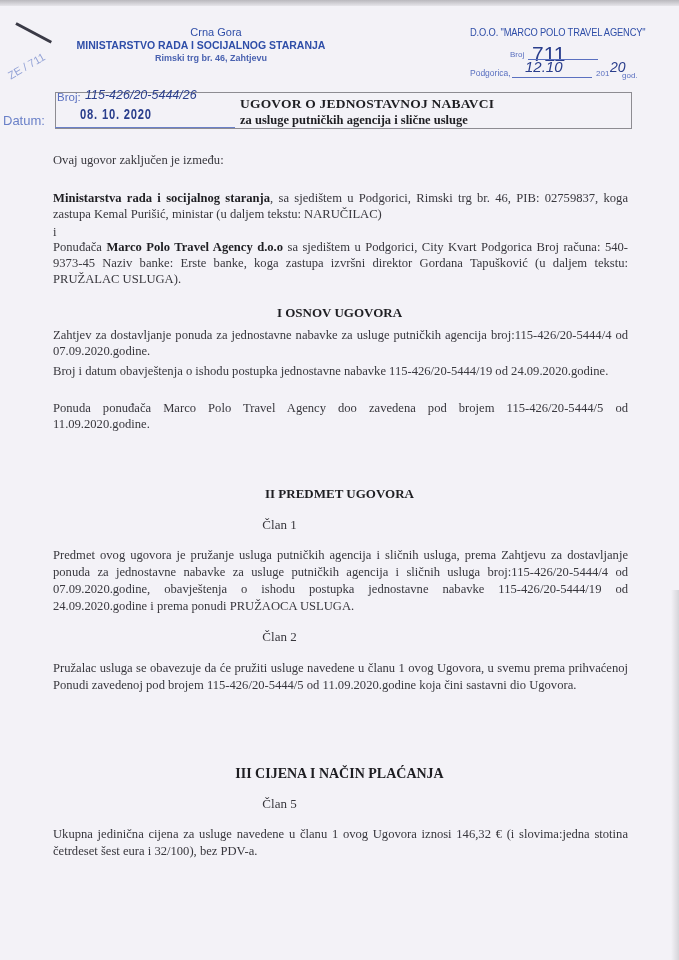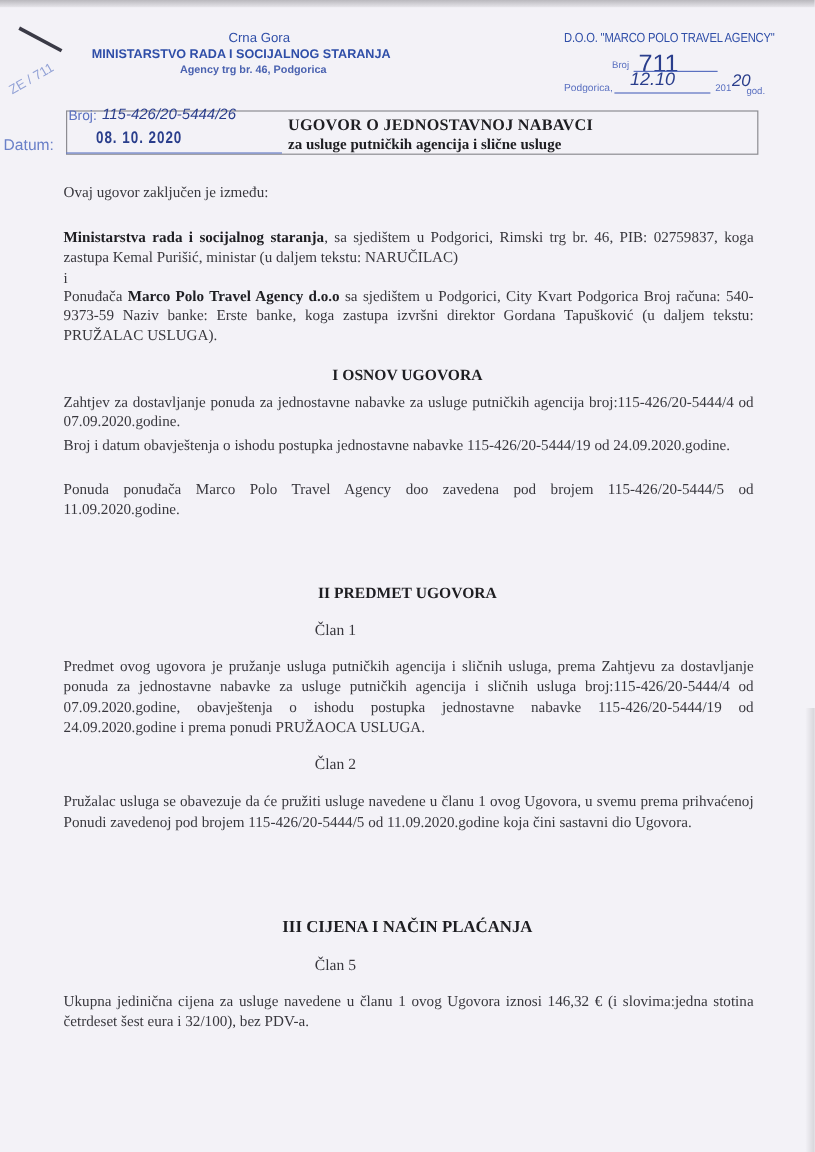--- a/index.html
+++ b/index.html
@@ -74,21 +74,21 @@
 </head>
 <body>
 
 <div class="topedge"></div>
 <div class="pen-mark"></div>
 <div class="scribble">ZE / 711</div>
 
 <div class="stamp-left">
   <div class="l1">Crna Gora</div>
   <div class="l2">MINISTARSTVO RADA I SOCIJALNOG STARANJA</div>
-  <div class="l3">Agency trg br. 46, Podgorica</div>
+  <div class="l3">Rimski trg br. 46, Zahtjevu</div>
 </div>
 
 <div class="stamp-right">
   <div class="co">D.O.O. "MARCO POLO TRAVEL AGENCY"</div>
   <span class="broj">Broj</span>
   <span class="broj-val">711</span>
   <div class="broj-line"></div>
   <span class="pg">Podgorica,</span>
   <span class="pg-val">12.10</span>
   <div class="pg-line"></div>
@@ -106,21 +106,21 @@
 <span class="datum-lbl">Datum:</span>
 <div class="datum-line"></div>
 
 <div class="title1">UGOVOR O JEDNOSTAVNOJ NABAVCI</div>
 <div class="title2">za usluge putničkih agencija i slične usluge</div>
 
 <div class="body-text" style="top:152px;">Ovaj ugovor zaključen je između:</div>
 
 <div class="body-text" style="top:190px;"><b>Ministarstva rada i socijalnog staranja</b><span>, sa sjedištem u Podgorici, Rimski trg br. 46, PIB: 02759837, koga zastupa Kemal Purišić, ministar (u daljem tekstu: NARUČILAC)</span></div>
 <div class="body-text" style="top:224px;">i</div>
-<div class="body-text" style="top:239px;"><span>Ponuđača </span><b>Marco Polo Travel Agency d.o.o</b><span>  sa sjedištem u Podgorici, City Kvart Podgorica Broj računa: 540-9373-59 Naziv banke: Erste banke, koga zastupa izvršni direktor Gordana Tapušković (u daljem tekstu: PRUŽALAC USLUGA).</span></div>
+<div class="body-text" style="top:239px;"><span>Ponuđača </span><b>Marco Polo Travel Agency d.o.o</b><span>  sa sjedištem u Podgorici, City Kvart Podgorica Broj računa: 540-9373-45 Naziv banke: Erste banke, koga zastupa izvršni direktor Gordana Tapušković (u daljem tekstu: PRUŽALAC USLUGA).</span></div>
 
 <div class="heading" style="top:305px;">I OSNOV UGOVORA</div>
 <div class="body-text" style="top:327px;">Zahtjev za dostavljanje ponuda za jednostavne nabavke za usluge putničkih agencija broj:115-426/20-5444/4 od 07.09.2020.godine.</div>
 <div class="body-text" style="top:363px;">Broj i datum obavještenja o ishodu postupka jednostavne nabavke 115-426/20-5444/19 od 24.09.2020.godine.</div>
 <div class="body-text" style="top:400px;">Ponuda ponuđača Marco Polo Travel Agency doo zavedena pod brojem  115-426/20-5444/5 od 11.09.2020.godine.</div>
 
 <div class="heading" style="top:486px;">II  PREDMET UGOVORA</div>
 <div class="clan" style="top:517px;">Član 1</div>
 <div class="body-text" style="top:547px; line-height:17px;">Predmet ovog ugovora je pružanje usluga putničkih agencija i sličnih usluga, prema Zahtjevu za dostavljanje ponuda za jednostavne nabavke za usluge putničkih agencija i sličnih usluga broj:115-426/20-5444/4 od 07.09.2020.godine, obavještenja o ishodu postupka jednostavne nabavke 115-426/20-5444/19 od 24.09.2020.godine i prema ponudi PRUŽAOCA USLUGA.</div>
 

